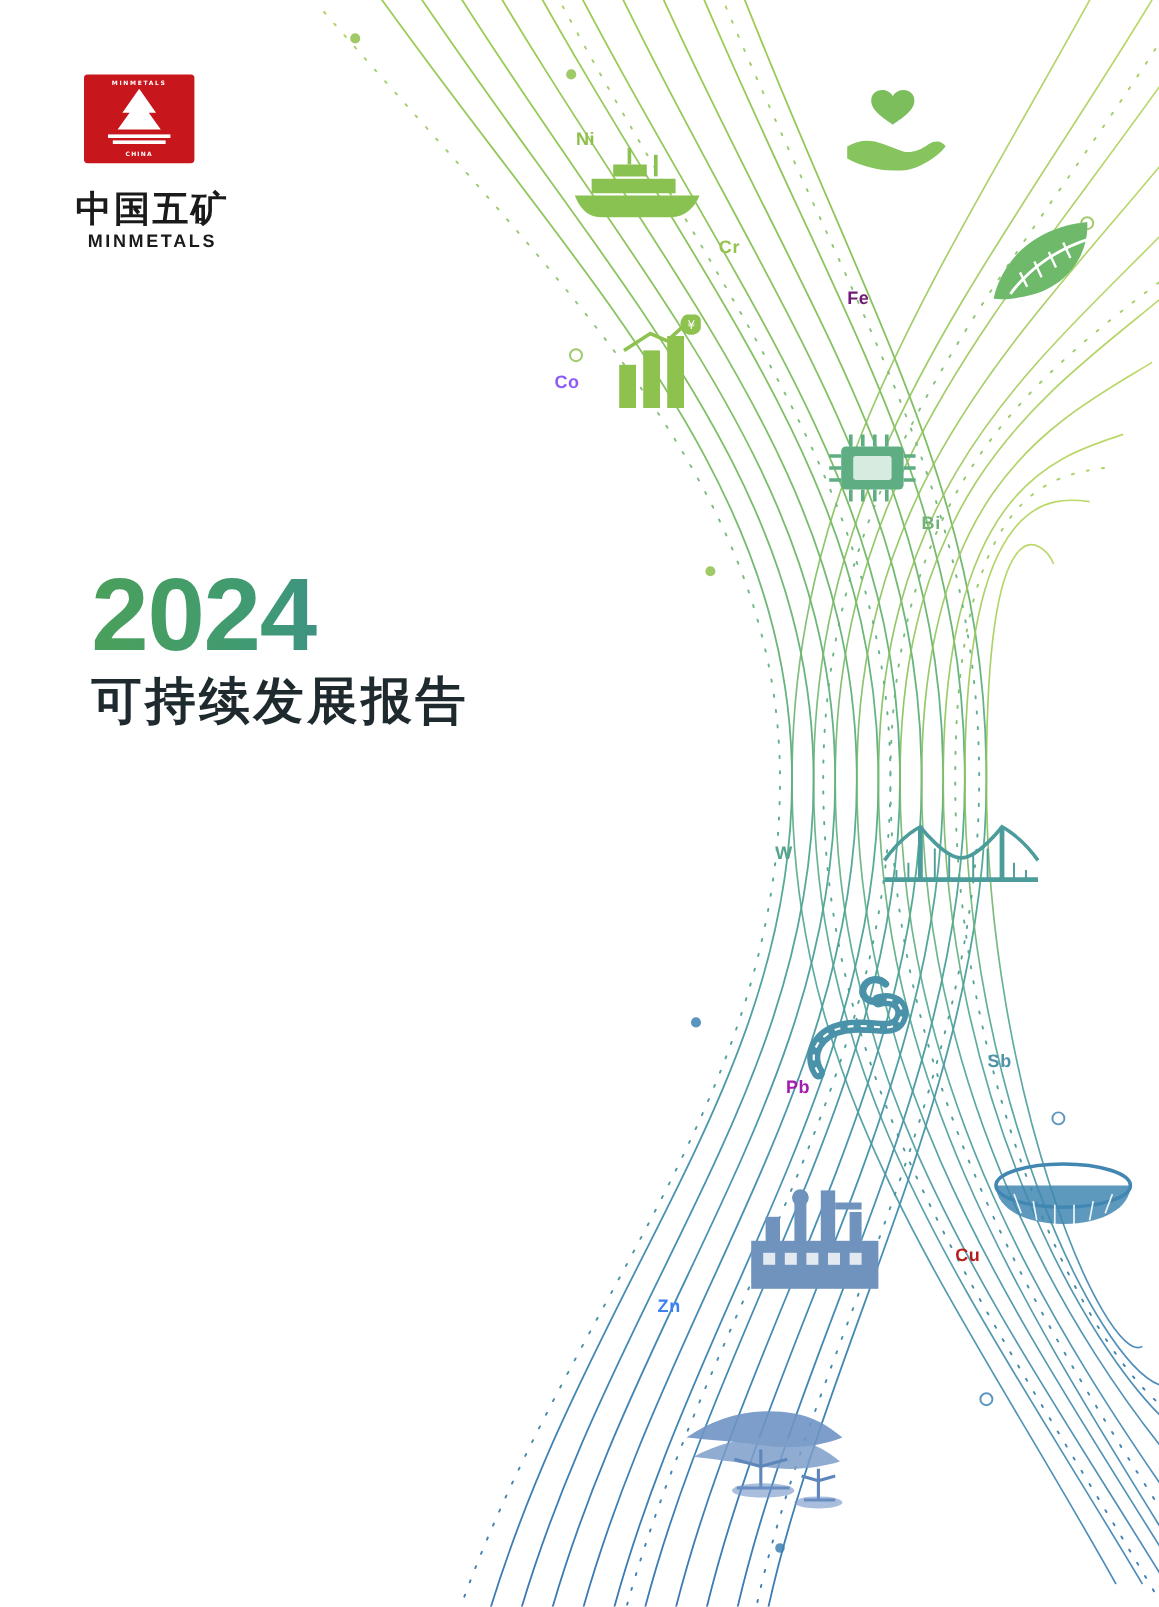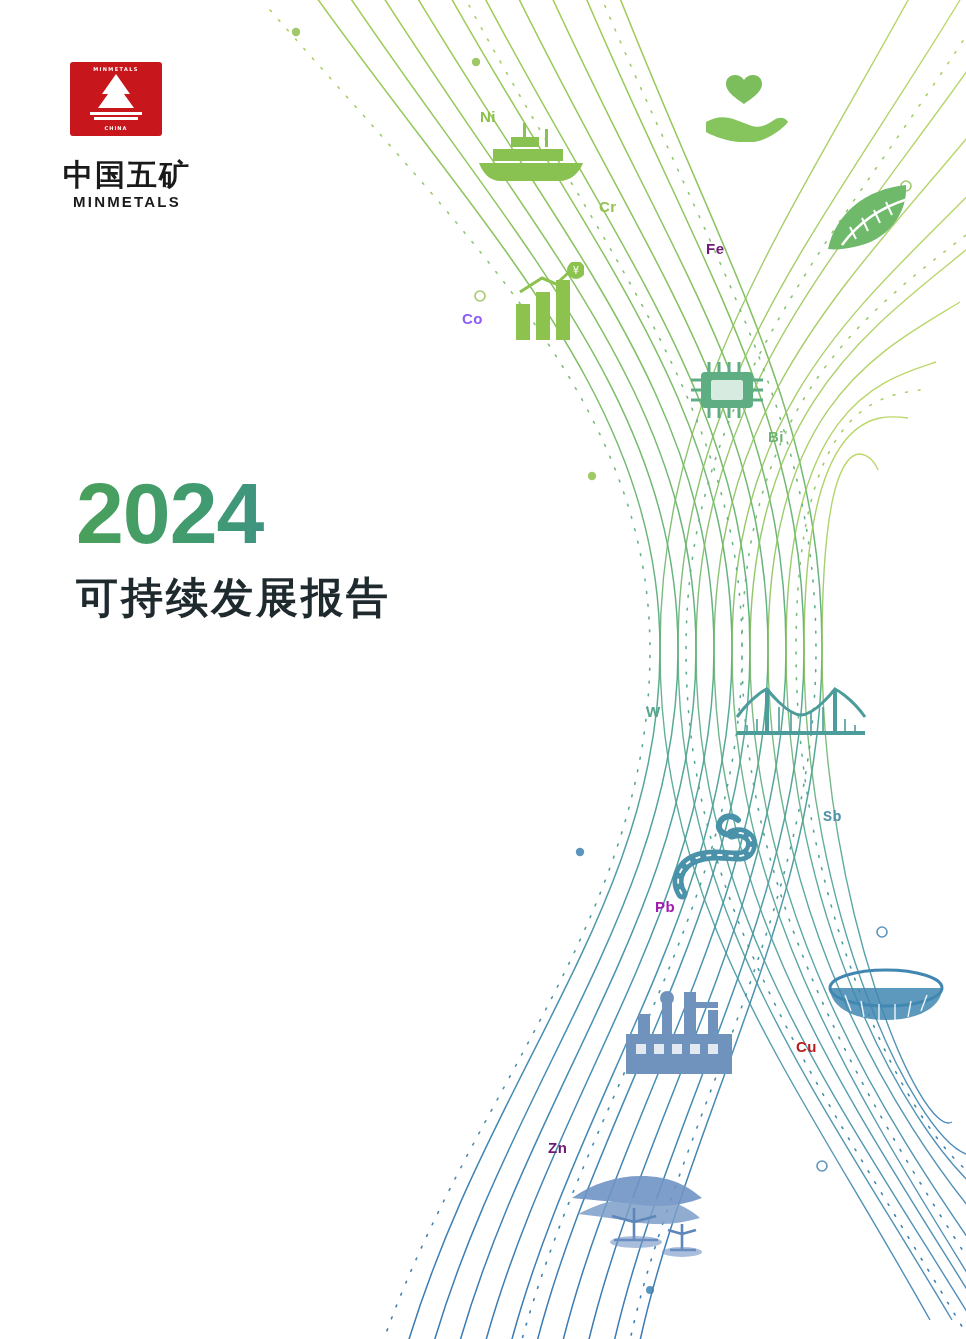--- a/index.html
+++ b/index.html
@@ -59,21 +59,21 @@
     font-weight:bold;
     line-height:1;
     letter-spacing:-1px;
     background:linear-gradient(90deg,#4aa05a 0%,#3f9a74 45%,#3f7fa8 100%);
     -webkit-background-clip:text;
     background-clip:text;
     color:transparent;
     font-family:Liberation Sans, sans-serif;
   }
   .subtitle{
-    margin-top:14px;
+    margin-top:0;
     font-size:42px;
     font-weight:bold;
     letter-spacing:3px;
     color:#1f2a2e;
   }
 
   
   .artwork{
     position:absolute;
     left:230px; top:-10px;
@@ -285,24 +285,24 @@
         <ellipse cx="114" cy="90" rx="20" ry="5" fill="#6f93c4" opacity="0.6"></ellipse>
       </svg>
     </div>
 
     <span class="el-label" style="left:222px;top:118px;color:#8cc04a;margin-left:28px;">Ni</span>
     <span class="el-label" style="left:333px;top:208px;color:#94c34e;margin-left:36px;">Cr</span>
     <span class="el-label" style="left:476px;top:250px;color:#701a75;">Fe</span>
     <span class="el-label" style="left:232px;top:320px;color:#8b5cf6;">Co</span>
     <span class="el-label" style="left:538px;top:438px;color:#6fb277;">Bi</span>
     <span class="el-label" style="left:416px;top:713px;color:#58a38e;">W</span>
-    <span class="el-label" style="left:593px;top:819px;color:#4e93a8;font-family:Liberation Mono, monospace;">Sb</span>
+    <span class="el-label" style="left:593px;top:886px;color:#4e93a8;">Sb</span>
     <span class="el-label" style="left:425px;top:908px;color:#a21caf;">Pb</span>
     <span class="el-label" style="left:566px;top:1048px;color:#b91c1c;">Cu</span>
-    <span class="el-label" style="left:318px;top:1149px;color:#701a75;">Zn</span>
+    <span class="el-label" style="left:318px;top:1090px;color:#3b82f6;">Zn</span>
   </div>
 
   <div class="logo-block">
     <div class="logo-mark">
       <svg width="96" height="78" viewBox="0 0 96 78">
         <rect x="2" y="2" width="92" height="74" rx="3" fill="#c8161d"></rect>
         <path d="M48 14 L62 34 H56 L66 48 H30 L40 34 H34 Z" fill="#ffffff"></path>
         <g fill="#ffffff">
           <rect x="22" y="52" width="52" height="3"></rect>
           <rect x="26" y="57" width="44" height="3"></rect>

